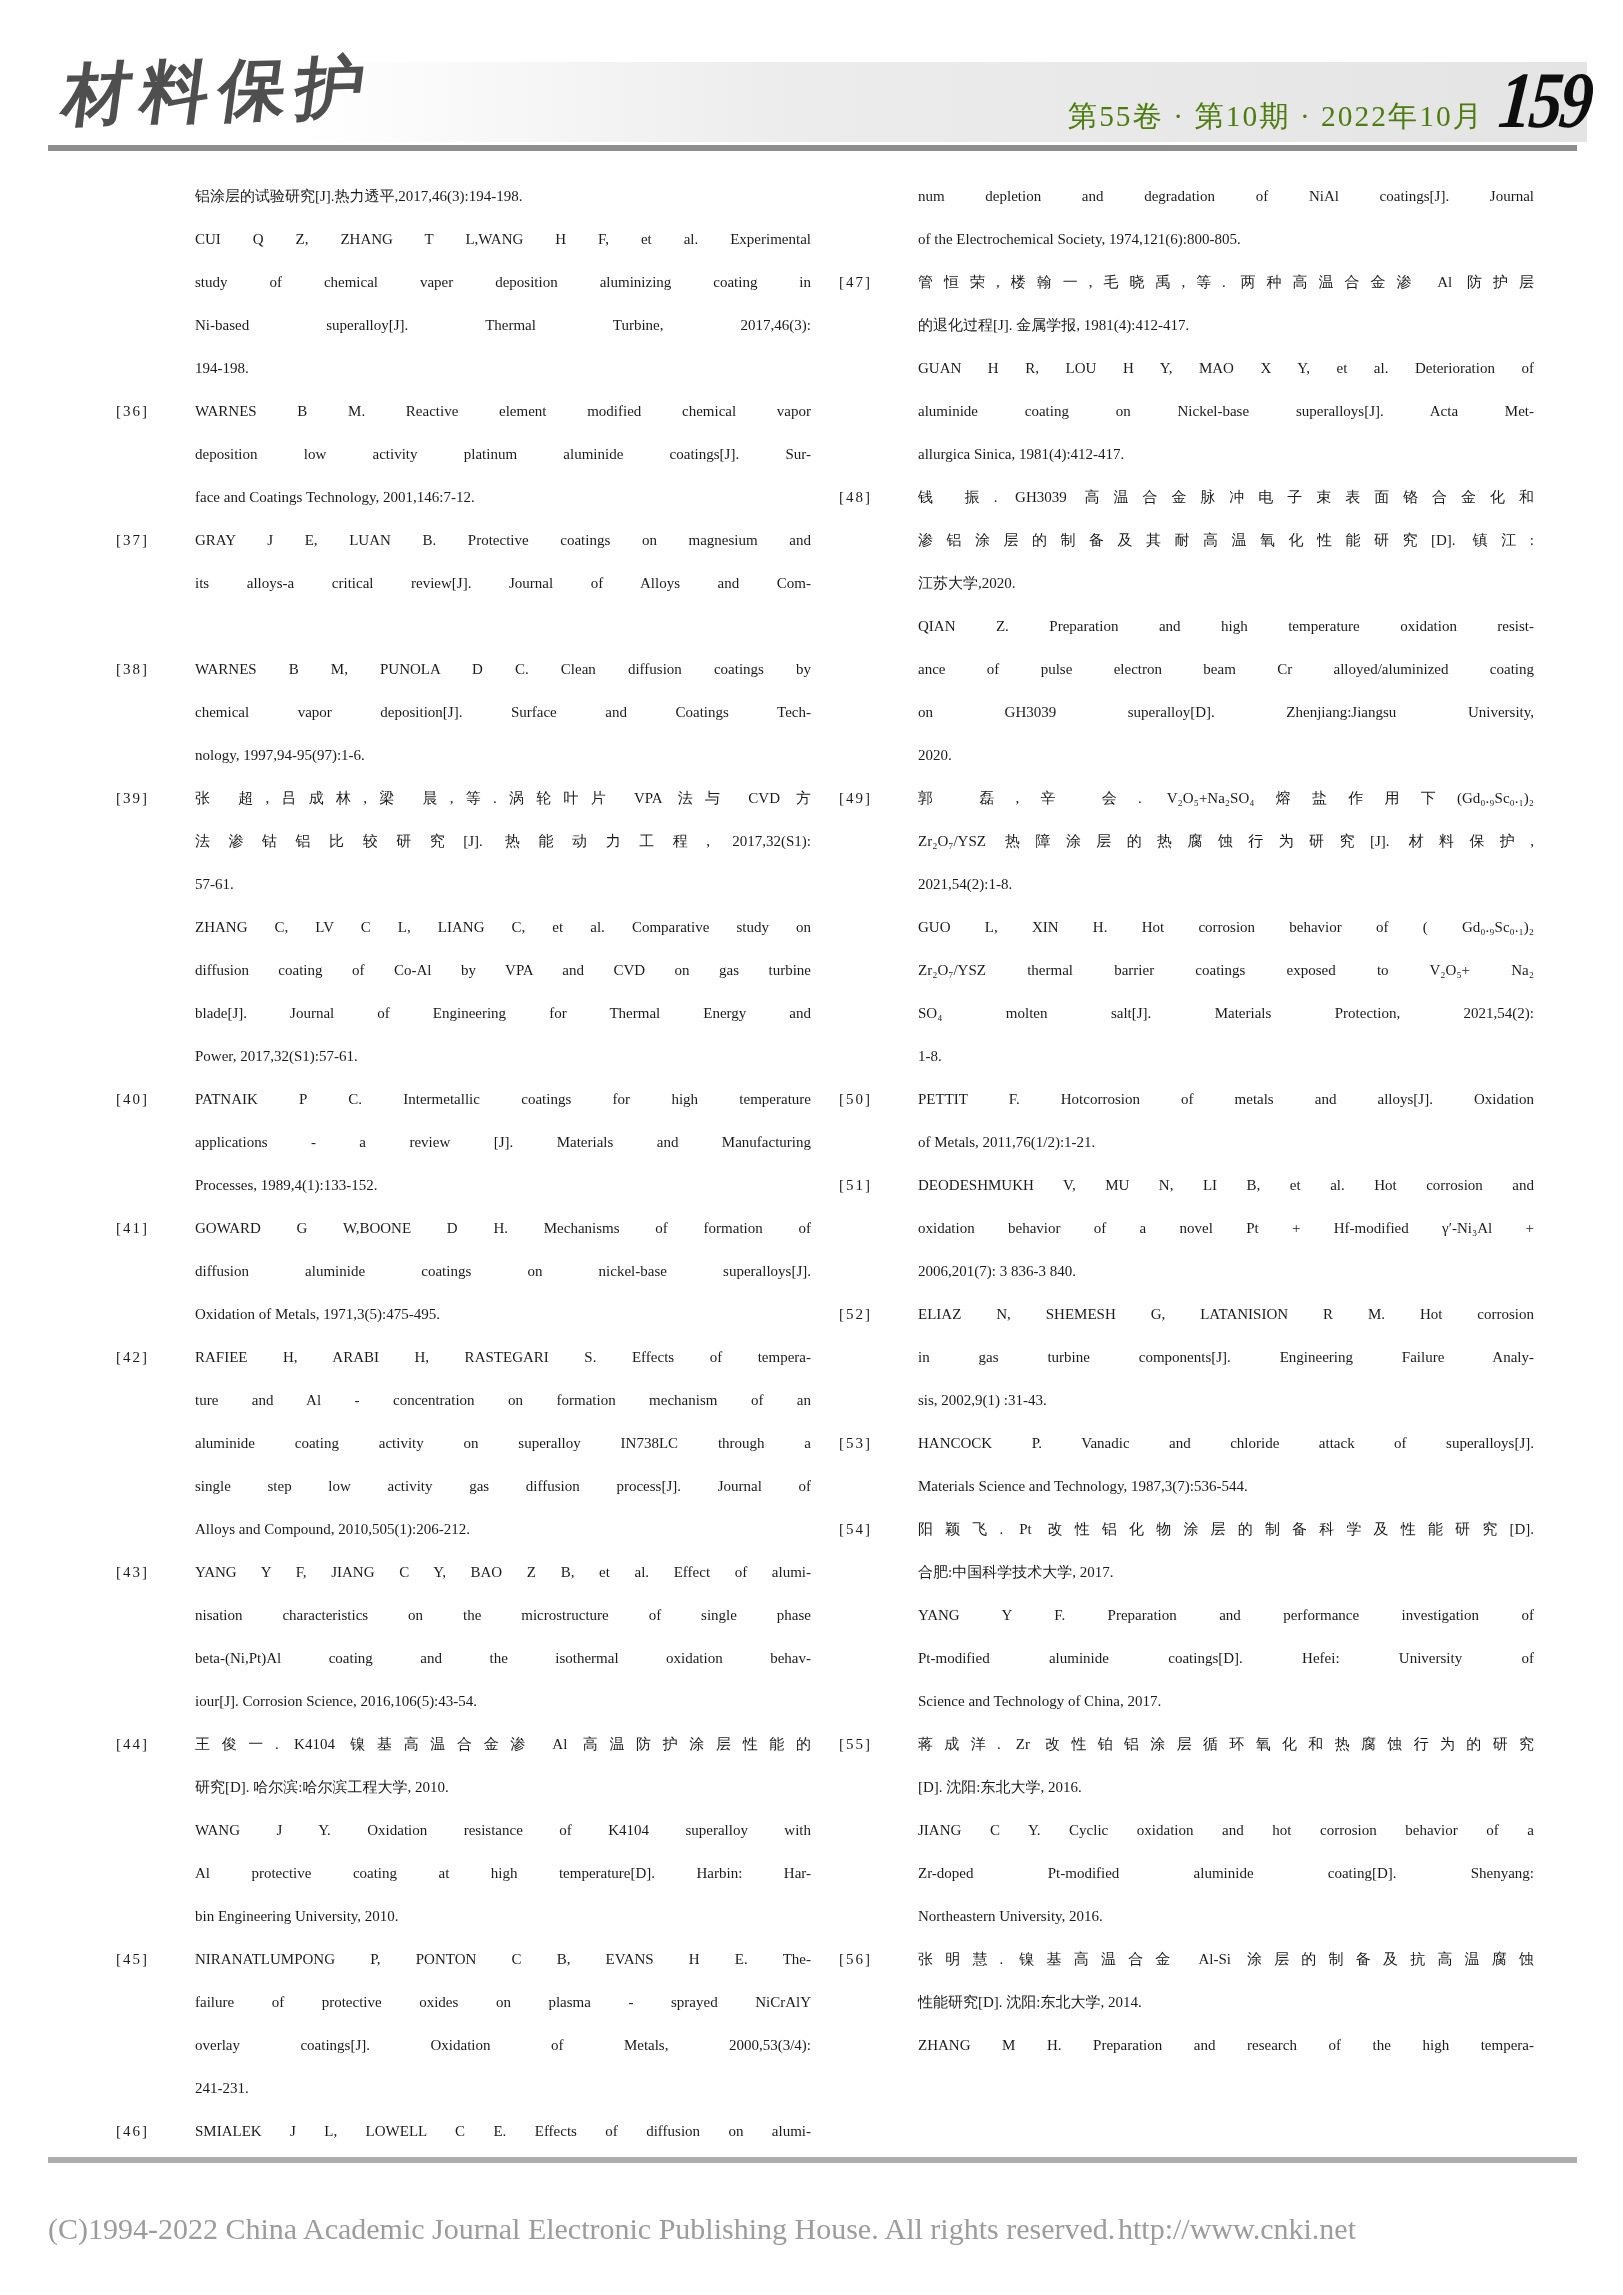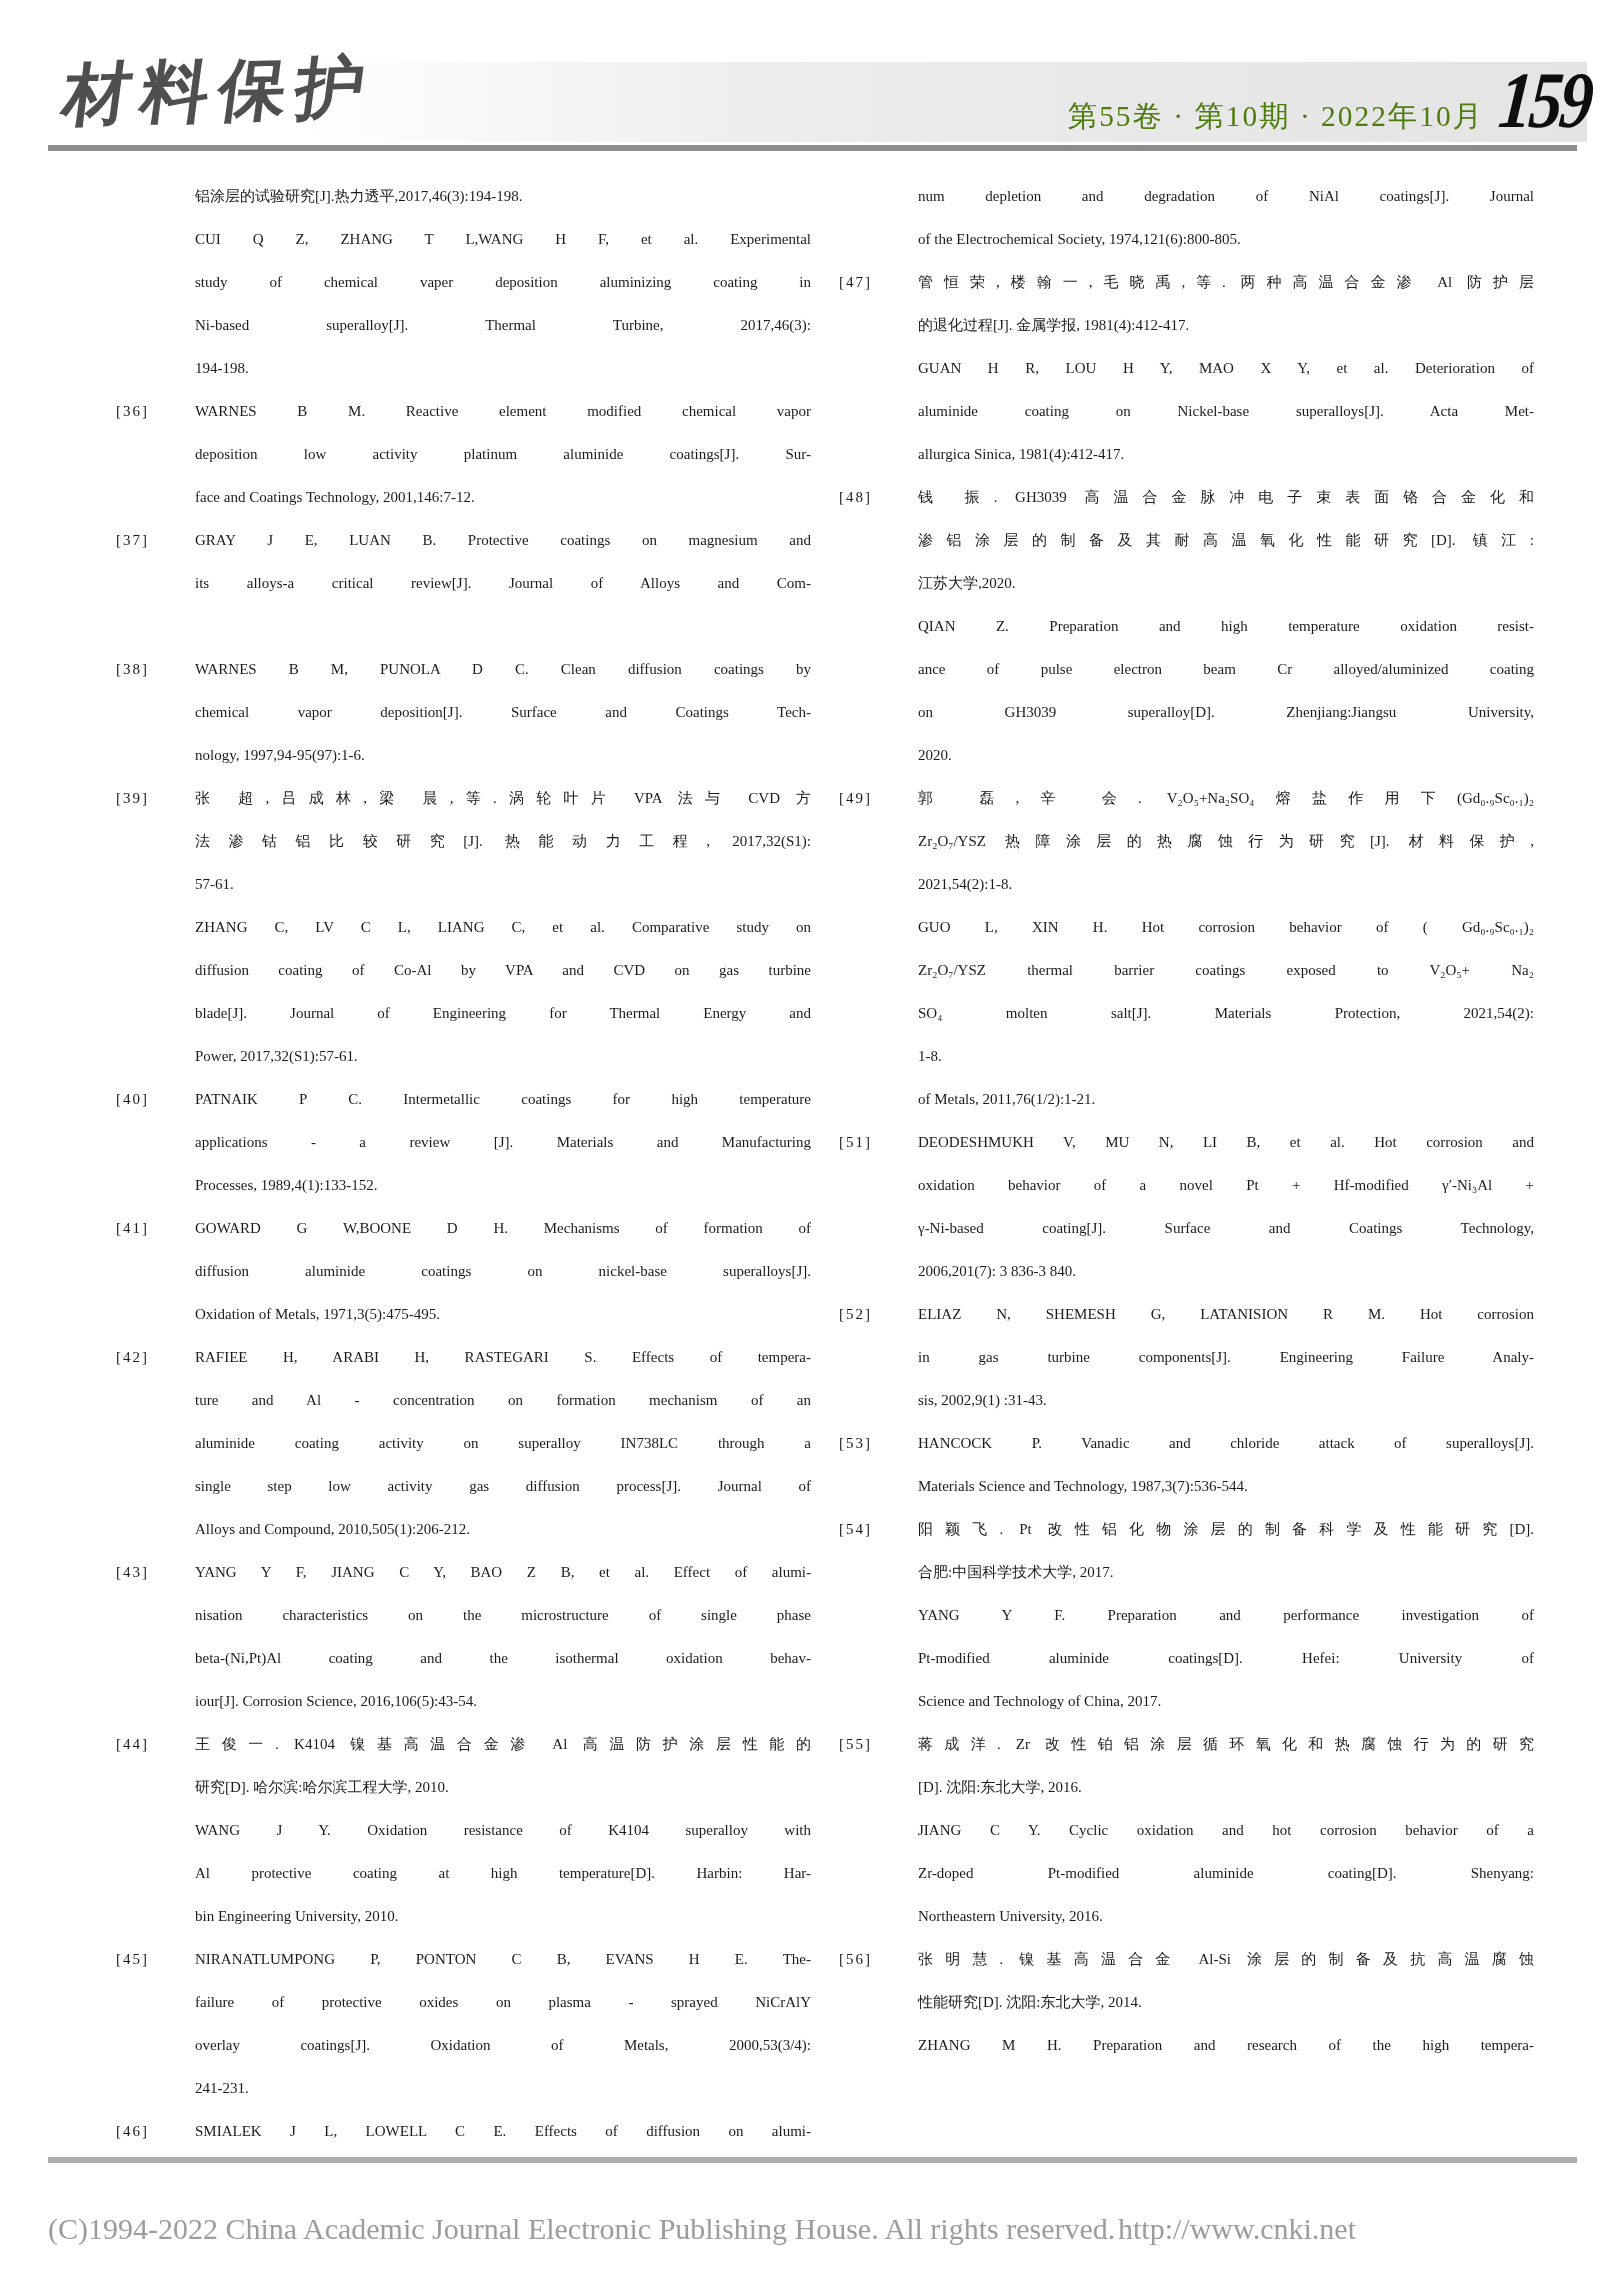--- a/index.html
+++ b/index.html
@@ -381,40 +381,40 @@
   <div class="ref-line">
     <span class="ref-label"></span>
     <span class="ref-text stretch">SO₄ molten salt[J]. Materials Protection, 2021,54(2):</span>
   </div>
 
   <div class="ref-line">
     <span class="ref-label"></span>
     <span class="ref-text">1-8.</span>
   </div>
 
+  <div class="ref-line">
+    <span class="ref-label">[50]</span>
+    <span class="ref-text stretch">PETTIT F. Hotcorrosion of metals and alloys[J]. Oxidation</span>
+  </div>
 
   <div class="ref-line">
     <span class="ref-label"></span>
     <span class="ref-text">of Metals, 2011,76(1/2):1-21.</span>
   </div>
 
   <div class="ref-line">
     <span class="ref-label">[51]</span>
     <span class="ref-text stretch">DEODESHMUKH V, MU N, LI B, et al. Hot corrosion and</span>
   </div>
 
   <div class="ref-line">
     <span class="ref-label"></span>
     <span class="ref-text stretch">oxidation behavior of a novel Pt + Hf-modified γ′-Ni₃Al +</span>
   </div>
 
-  <div class="ref-line">
-    <span class="ref-label"></span>
-    <span class="ref-text stretch">γ-Ni-based coating[J]. Surface and Coatings Technology,</span>
-  </div>
 
   <div class="ref-line">
     <span class="ref-label"></span>
     <span class="ref-text">2006,201(7): 3 836-3 840.</span>
   </div>
 
   <div class="ref-line">
     <span class="ref-label">[52]</span>
     <span class="ref-text stretch">ELIAZ N, SHEMESH G, LATANISION R M. Hot corrosion</span>
   </div>

